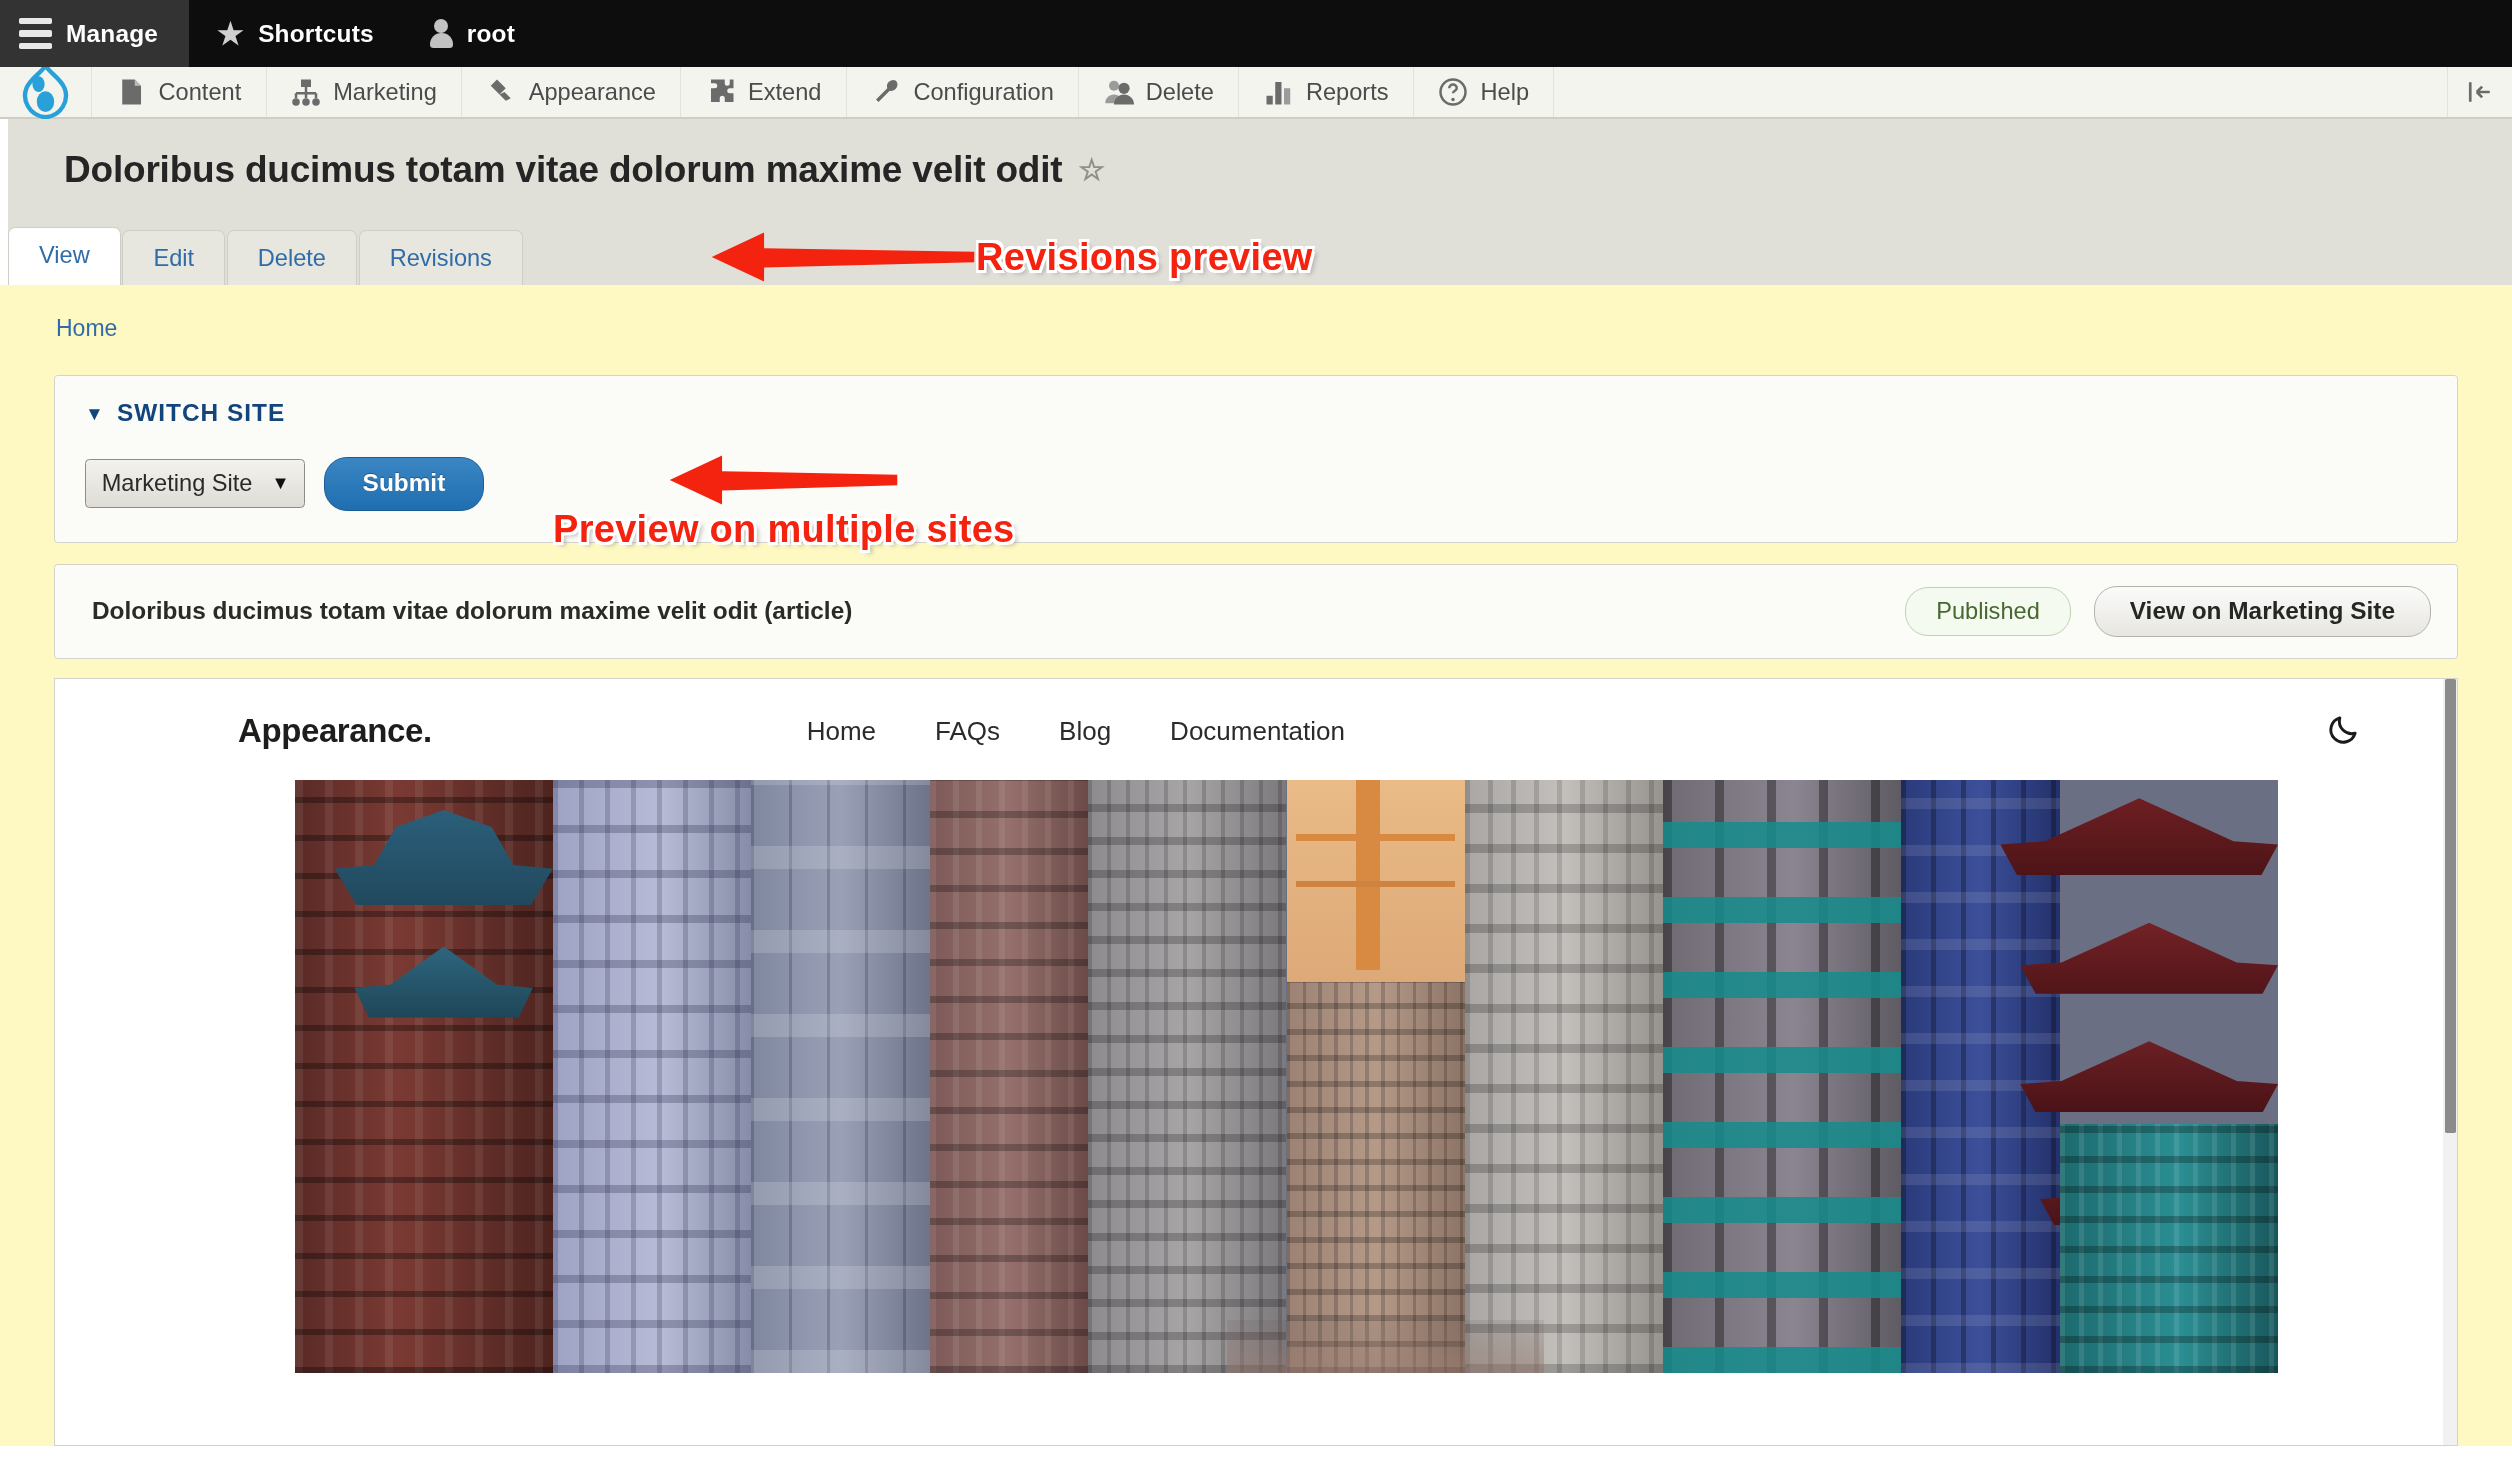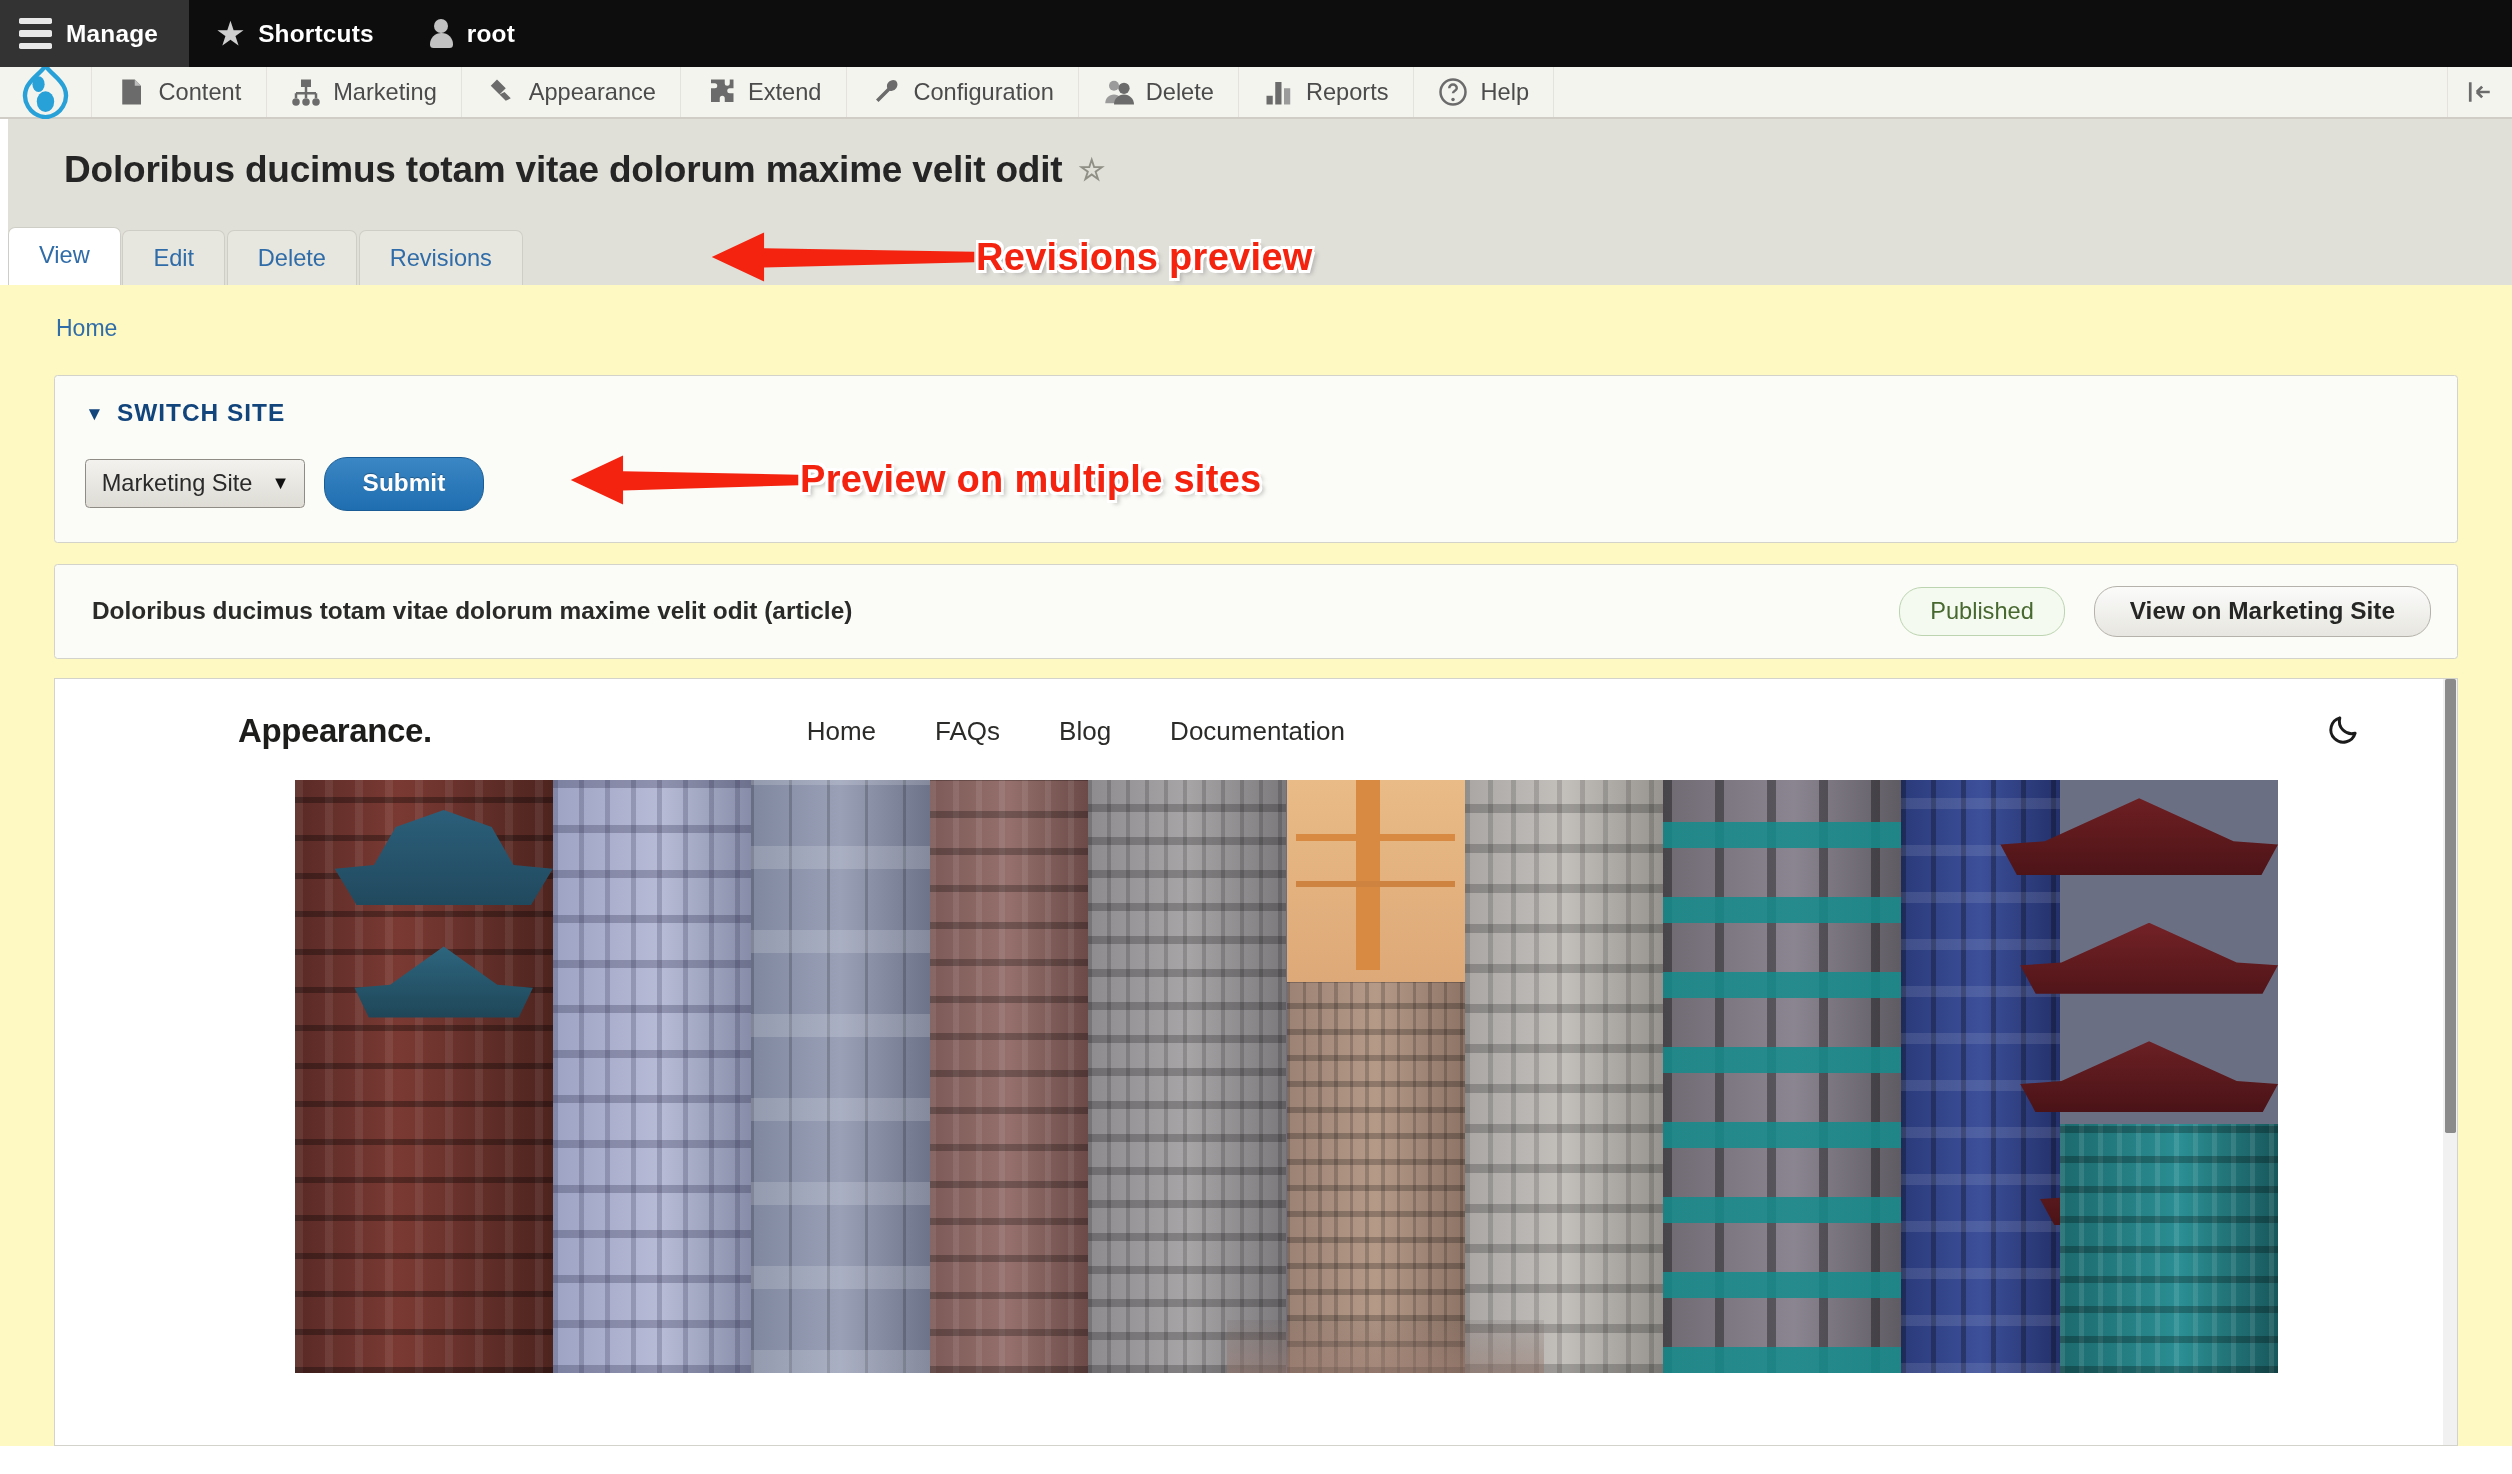--- a/index.html
+++ b/index.html
@@ -199,21 +199,21 @@
     margin: 21px 54px 0 54px;
     border: 1.7px solid #d3d2cb;
     border-radius: 3.5px;
     background: #fbfbf7;
     padding: 21px 26px 21px 37px;
     display: flex; align-items: center; justify-content: space-between;
   }
   .node-label {
     font-size: 24.4px; font-weight: bold; color: #2a2a28;
   }
-  .node-actions { display: flex; align-items: center; gap: 29px; }
+  .node-actions { display: flex; align-items: center; gap: 23px; }
   .badge-published {
     border: 1.7px solid #bcd4b0;
     background: #f4faf0;
     color: #47682f;
     border-radius: 23px;
     font-size: 23.6px;
     padding: 9.6px 30px 10.5px 30px;
   }
   .btn-view-site {
     border: 1.7px solid #b4b2aa;
@@ -418,21 +418,21 @@
       <span class="caret">▼</span>
       <span>SWITCH SITE</span>
     </div>
     <div class="form-row">
       <div class="select-box">
         <span>Marketing Site</span>
         <span class="caret-down">▼</span>
       </div>
       <button class="btn-submit">Submit</button>
 
-      <div class="annot" style="left:484px; top:-5.2px;">
+      <div class="annot" style="left:468px; top:-5.2px;flex-direction:column;">
         <svg class="arrow-left" width="231" height="56" viewBox="0 0 265 64">
           <path d="M2 32 L62 4 L62 22 L263 26 L263 38 L62 44 L62 60 Z" fill="#f4230f"></path>
         </svg>
         <span class="annot-text">Preview on multiple sites</span>
       </div>
     </div>
   </div>
 
   <div class="node-bar">
     <div class="node-label">Doloribus ducimus totam vitae dolorum maxime velit odit (article)</div>

